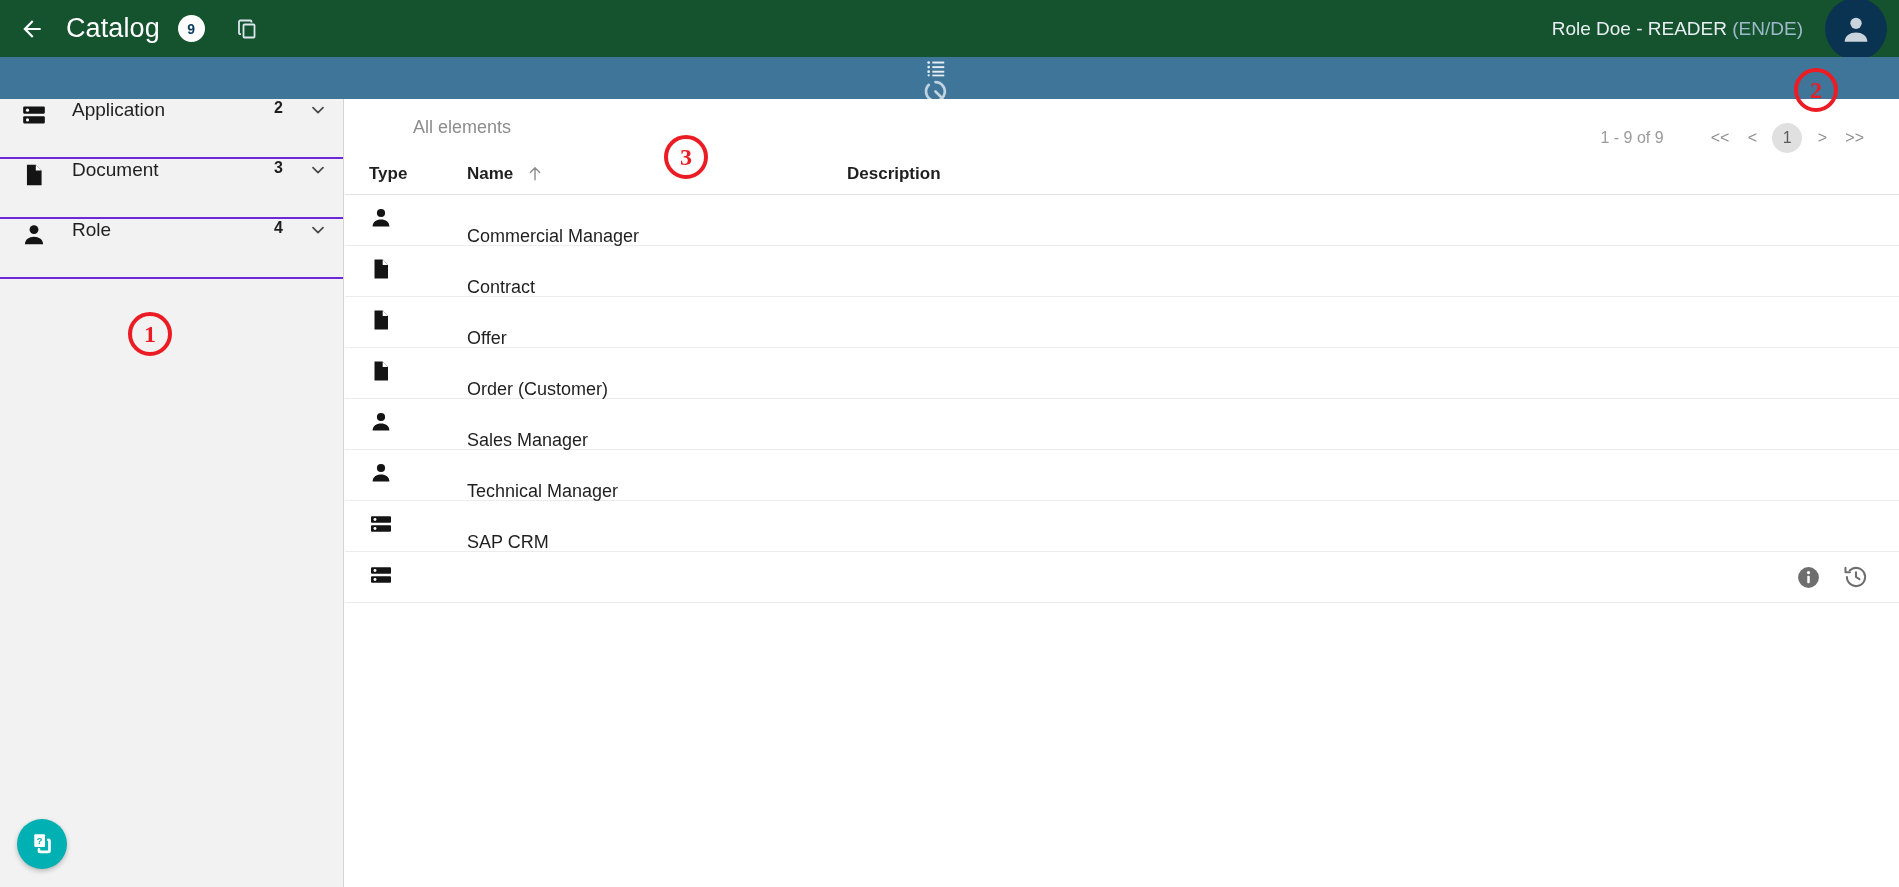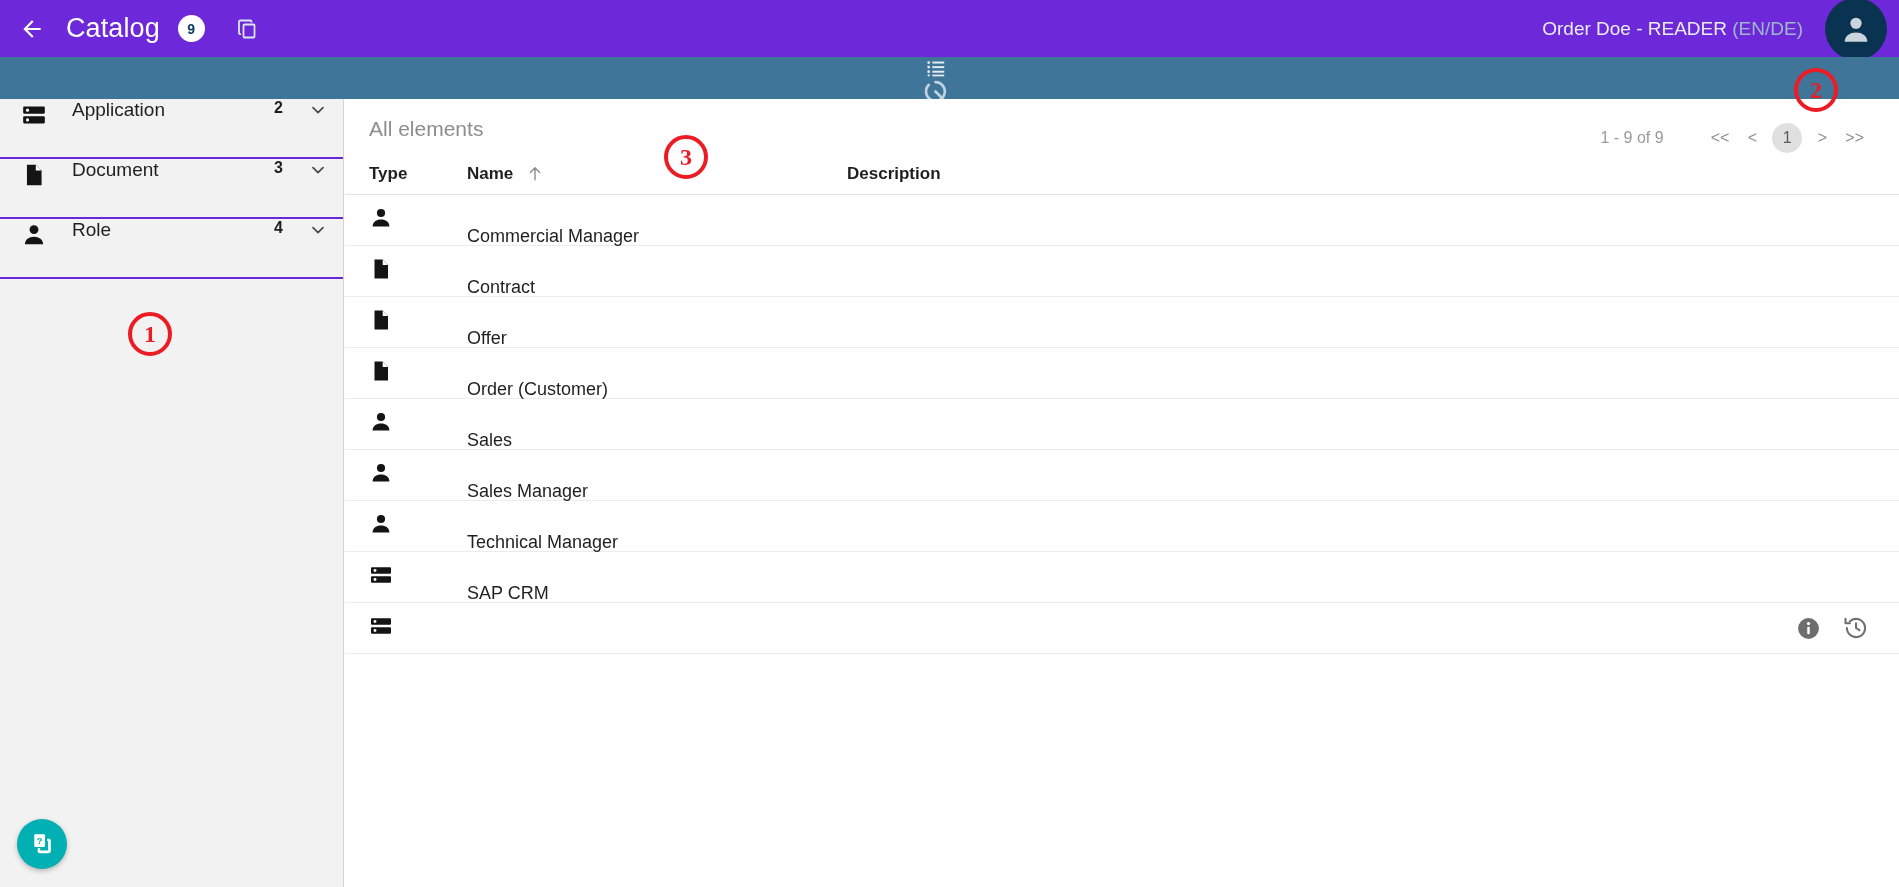--- a/index.html
+++ b/index.html
@@ -17,21 +17,21 @@
     height: 887px;
     background: #ffffff;
   }
 
   
   .header {
     position: absolute;
     top: 0; left: 0;
     width: 1899px;
     height: 57px;
-    background: #6d28d9;
+    background: #14532d;
     display: flex;
     align-items: center;
   }
   .back-btn {
     width: 48px; height: 48px;
     margin-left: 8px;
     display: flex; align-items: center; justify-content: center;
     cursor: pointer;
   }
   .header-title {
@@ -160,23 +160,24 @@
     height: 788px;
     background: #ffffff;
   }
   .main-top {
     display: flex;
     align-items: flex-start;
     justify-content: space-between;
     padding: 18px 30px 0 24px;
   }
   .all-elements {
-    font-size: 21px;
+    font-size: 18px;
     color: #8d8d8d;
     font-weight: 400;
+    margin-left: 44px;
   }
   .pager {
     display: flex;
     align-items: center;
     gap: 4px;
     padding-top: 6px;
   }
   .pager-range {
     font-size: 16px;
     color: #9a9a9a;
@@ -293,21 +294,21 @@
     <div class="header-title">Catalog</div>
     <div class="header-badge">9</div>
     <div class="copy-btn">
       <svg width="24" height="24" viewBox="0 0 24 24">
         <rect x="8.5" y="7.5" width="11" height="13" rx="1" fill="none" stroke="#dbe6ee" stroke-width="1.8"></rect>
         <path d="M6 17.2H5.2A1.2 1.2 0 0 1 4 16V4.7A1.2 1.2 0 0 1 5.2 3.5h10.1A1.2 1.2 0 0 1 16.5 4.7V5.5" fill="none" stroke="#dbe6ee" stroke-width="1.8"></path>
       </svg>
     </div>
     <div class="header-spacer"></div>
     <div class="user-label">
-      <span>Order Doe - READER</span>
+      <span>Role Doe - READER</span>
       <span class="lang">(EN/DE)</span>
     </div>
     <div class="avatar">
       <svg width="34" height="34" viewBox="0 0 24 24">
         <circle cx="12" cy="8" r="4" fill="#c9d4dc"></circle>
         <path d="M4 21c0-4.2 3.6-6.6 8-6.6s8 2.4 8 6.6z" fill="#c9d4dc"></path>
       </svg>
     </div>
   </div>
 
@@ -488,32 +489,20 @@
             <svg width="24" height="24" viewBox="0 0 24 24">
                 <path d="M5.5 2.6h8.2l5.3 5.3v13.5H5.5z" fill="#141414"></path>
                 <path d="M13.7 2.6l5.3 5.3h-5.3z" fill="#ffffff"></path>
               </svg>
           </span>
         </div>
         <div class="cell-name">Order (Customer)</div>
         <div class="cell-desc"></div>
       </div>
 
-      <div class="tbl-row">
-        <div class="cell-type">
-          <span>
-            <svg width="24" height="24" viewBox="0 0 24 24">
-                <circle cx="12" cy="7" r="4.1" fill="#141414"></circle>
-                <path d="M3.6 20.5c0-4.4 3.8-7 8.4-7s8.4 2.6 8.4 7z" fill="#141414"></path>
-              </svg>
-          </span>
-        </div>
-        <div class="cell-name">Sales</div>
-        <div class="cell-desc"></div>
-      </div>
 
       <div class="tbl-row">
         <div class="cell-type">
           <span>
             <svg width="24" height="24" viewBox="0 0 24 24">
                 <circle cx="12" cy="7" r="4.1" fill="#141414"></circle>
                 <path d="M3.6 20.5c0-4.4 3.8-7 8.4-7s8.4 2.6 8.4 7z" fill="#141414"></path>
               </svg>
           </span>
         </div>

